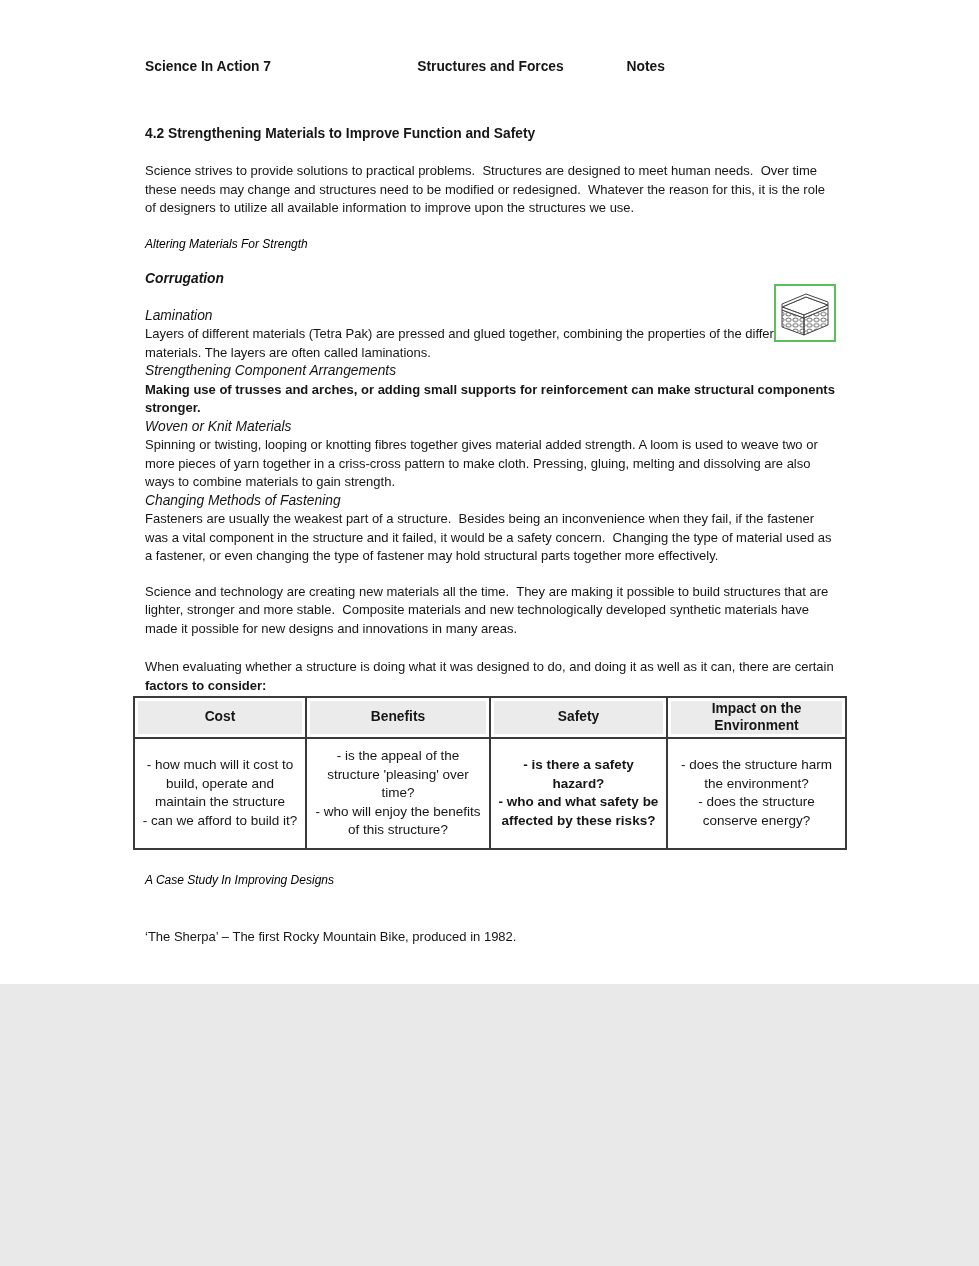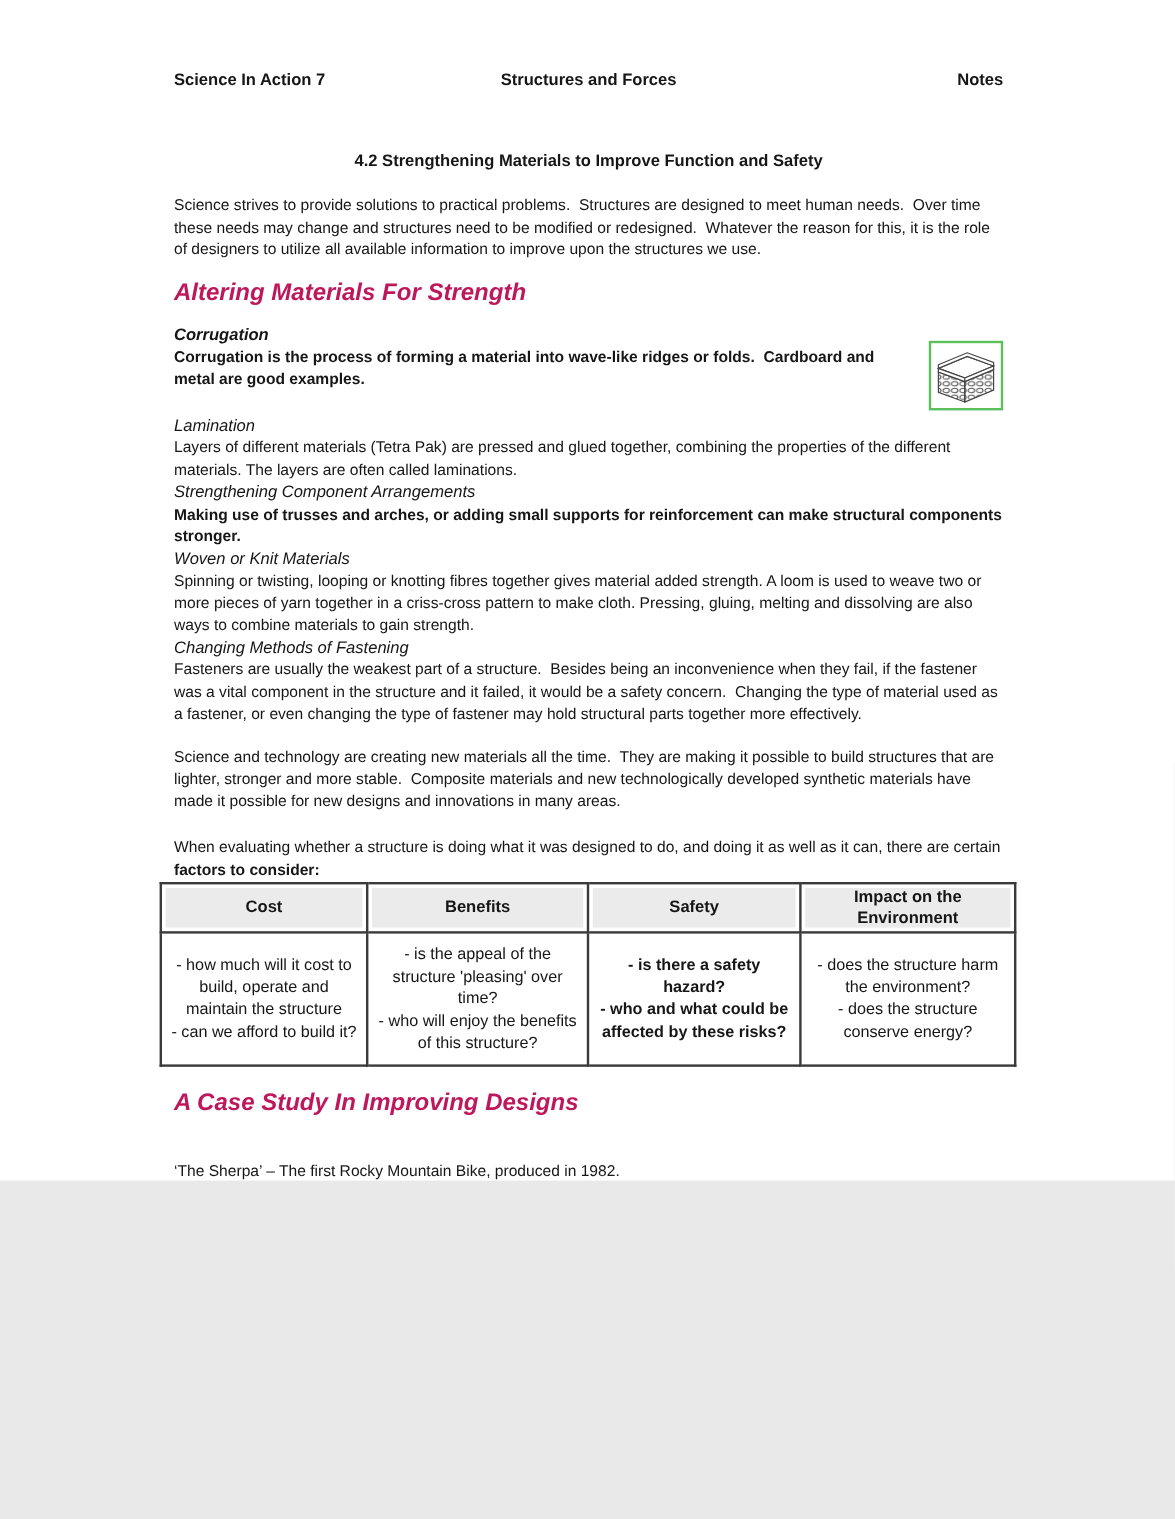--- a/index.html
+++ b/index.html
@@ -5,30 +5,30 @@
   html, body { margin:0; padding:0; background:#e9e9e9; }
   .page {
     width:979px; height:984px; background:#ffffff; margin:0 auto;
     font-family:"Liberation Sans", sans-serif; color:#161616;
     position:relative; box-sizing:border-box;
     padding:59px 143px 0 145px; overflow:hidden;
   }
   .doc-header { display:flex; font-weight:bold; font-size:13.8px; line-height:16px; }
   .hl { flex:1; text-align:left; }
   .hc { flex:1.3; text-align:center; }
-  .hr { flex:1; text-align:right; }
+  .hr { flex:1; }
 
   .body { font-size:13px; line-height:18.5px; margin:0; white-space:pre-wrap; }
   .bold { font-weight:bold; }
 
   .sec-title { font-size:13.8px; font-weight:bold; margin:0; line-height:17px; }
-  .t42 { margin-top:50px;text-align:center; }
+  .t42 { margin-top:50px; }
   .intro42 { margin-top:20px; }
 
-  .red-h { color:#be185d; font-weight:bold; font-style:italic; font-size:20px; line-height:17px; }
+  .red-h { color:#000000; font-weight:normal; font-style:italic; font-size:12px; line-height:17px; }
   .alt-h { margin-top:18px; }
   .after-h { margin-top:2px; }
 
   .corr-block { margin-top:17px; position:relative; }
   .black-h { font-weight:bold; font-style:italic; font-size:13.8px; line-height:17px; }
   .corr-text { max-width:612px; margin-top:2px; }
   .corr-img {
     position:absolute; top:14px; right:0; width:62px; height:58px;
     border:2px solid #5bbf5b; box-sizing:border-box; background:#fff;
     display:flex; align-items:center; justify-content:center;
@@ -72,21 +72,20 @@
     <span class="hr">Notes</span>
   </div>
 
   <h2 class="sec-title t42">4.2 Strengthening Materials to Improve Function and Safety</h2>
   <p class="body intro42">Science strives to provide solutions to practical problems.  Structures are designed to meet human needs.  Over time these needs may change and structures need to be modified or redesigned.  Whatever the reason for this, it is the role of designers to utilize all available information to improve upon the structures we use.</p>
 
   <div class="red-h alt-h">Altering Materials For Strength</div>
 
   <div class="corr-block">
     <div class="black-h">Corrugation</div>
-    <p class="body bold corr-text">Corrugation is the process of forming a material into wave-like ridges or folds.  Cardboard and metal are good examples.</p>
     <div class="corr-img">
       <svg width="54" height="48" viewBox="0 0 54 48">
         <defs>
           <pattern id="corrPattern" width="7" height="5.6" patternUnits="userSpaceOnUse">
             <ellipse cx="3.5" cy="2.8" rx="2.7" ry="1.8" fill="none" stroke="#555" stroke-width="0.9"></ellipse>
           </pattern>
         </defs>
         <polygon points="4,21 26,29 26,46 4,38" fill="url(#corrPattern)" stroke="#444" stroke-width="1"></polygon>
         <polygon points="26,29 50,19 50,36 26,46" fill="url(#corrPattern)" stroke="#444" stroke-width="1"></polygon>
         <polygon points="4,18 28,8 50,16 26,26" fill="#ffffff" stroke="#444" stroke-width="1"></polygon>
@@ -143,21 +142,21 @@
         <td>
           <div>- how much will it cost to build, operate and maintain the structure</div>
           <div>- can we afford to build it?</div>
         </td>
         <td>
           <div>- is the appeal of the structure 'pleasing' over time?</div>
           <div>- who will enjoy the benefits of this structure?</div>
         </td>
         <td class="safety-col">
           <div>- is there a safety hazard?</div>
-          <div>- who and what could be affected by these risks?</div>
+          <div>- who and what safety be affected by these risks?</div>
         </td>
         <td>
           <div>- does the structure harm the environment?</div>
           <div>- does the structure conserve energy?</div>
         </td>
       </tr>
     </tbody>
   </table>
 
   <div class="case-block">

